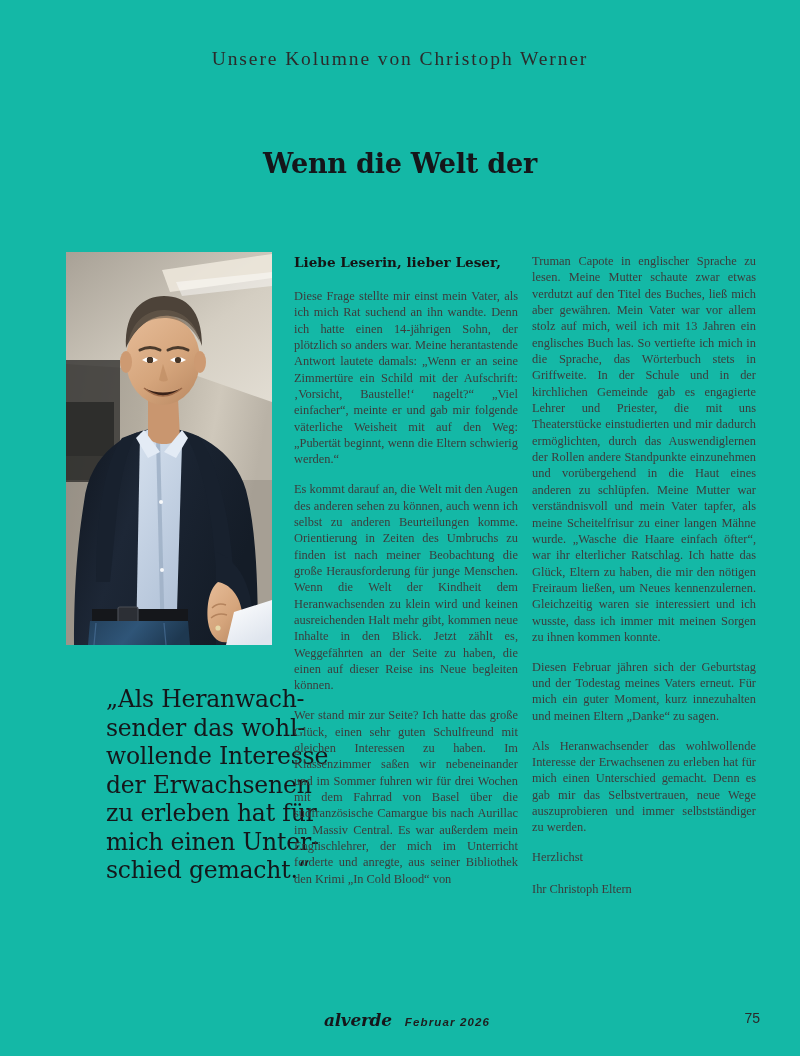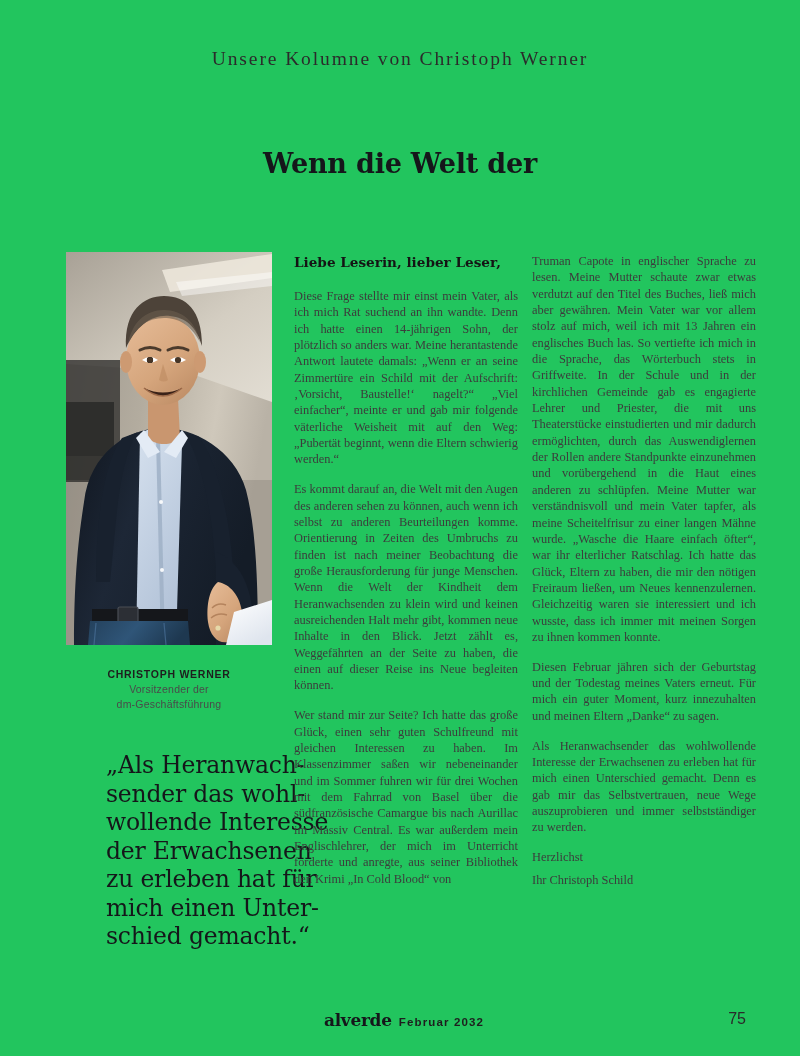--- a/index.html
+++ b/index.html
@@ -13,21 +13,21 @@
     position: relative;
     font-family: "Liberation Serif", serif;
     color: #1a1a1a;
     overflow: hidden;
   }
 
   
   .page {
     position: absolute;
     inset: 0;
-    background: #22c55e;
+    background: #14b8a6;
   }
 
   
   .kicker {
     position: absolute;
     top: 48px;
     left: 0;
     width: 800px;
     text-align: center;
     font-family: "Liberation Serif", serif;
@@ -113,21 +113,21 @@
     line-height: 16.35px;
     text-align: justify;
     color: #3c3c3c;
     hyphens: manual;
   }
   .col-1 { left: 294px; }
   .col-2 { left: 532px; }
 
   .col p { margin: 0 0 13.5px 0; }
   .col p:last-child { margin-bottom: 12px; }
-  .col p.tight { margin-bottom: 6px; }
+  .col p.tight { margin-bottom: 15px; }
 
   .salutation {
     font-family: "DejaVu Serif", "Liberation Serif", serif;
     font-weight: 700;
     font-size: 13.6px;
     line-height: 18px;
     color: #141414;
     margin-bottom: 17px !important;
     text-align: left;
   }
@@ -139,42 +139,43 @@
     top: 1010px;
     width: 800px;
     height: 30px;
   }
   .footer-inner {
     position: absolute;
     left: 324px;
     top: 0;
     display: flex;
     align-items: baseline;
-    gap: 7px;
+    gap: 13px;
+    font-style: italic;
   }
   .brand {
     font-family: "DejaVu Serif", "Liberation Serif", serif;
     font-size: 17px;
     font-weight: 700;
     color: #15161a;
     letter-spacing: -0.3px;
   }
   .issue {
     font-family: "Liberation Sans", sans-serif;
     font-size: 11.5px;
     font-weight: 700;
     letter-spacing: 1.15px;
     color: #1e1e1e;
   }
   .pageno {
     position: absolute;
-    right: 54px;
+    right: 40px;
     top: 0;
     font-family: "Liberation Sans", sans-serif;
-    font-size: 16px;
+    font-size: 14px;
     font-weight: 400;
     color: #2a2a2a;
   }
 </style>
 </head>
 <body>
 
 <div class="page">
 
   <div class="kicker">Unsere Kolumne von Christoph Werner</div>
@@ -293,25 +294,20 @@
 
           <path d="M24 369 H122 L124 393 H22 Z" fill="url(#jeansG)"></path>
           <path d="M30 371 L28 393" stroke="#4a7199" stroke-width="1.2" opacity="0.7"></path>
           <path d="M98 371 L100 393" stroke="#4a7199" stroke-width="1.2" opacity="0.7"></path>
 
           <rect x="0" y="0" width="206" height="393" fill="none"></rect>
         </g>
       </svg>
     </div>
 
-    <div class="caption">
-      <div class="cap-name">CHRISTOPH WERNER</div>
-      <div class="cap-role">Vorsitzender der</div>
-      <div class="cap-role">dm-Geschäftsführung</div>
-    </div>
 
     <blockquote class="pullquote">
       <span class="pq-line">„Als Heranwach-</span>
       <span class="pq-line">sender das wohl-</span>
       <span class="pq-line">wollende Interesse</span>
       <span class="pq-line">der Erwachsenen</span>
       <span class="pq-line">zu erleben hat für</span>
       <span class="pq-line">mich einen Unter-</span>
       <span class="pq-line">schied gemacht.“</span>
     </blockquote>
@@ -322,24 +318,24 @@
     <p>Diese Frage stellte mir einst mein Vater, als ich mich Rat suchend an ihn wandte. Denn ich hatte einen 14-jährigen Sohn, der plötzlich so anders war. Meine herantastende Antwort lautete damals: „Wenn er an seine Zimmertüre ein Schild mit der Aufschrift: ‚Vorsicht, Baustelle!‘ nagelt?“ „Viel einfacher“, meinte er und gab mir folgende väterliche Weisheit mit auf den Weg: „Pubertät beginnt, wenn die Eltern schwierig werden.“</p>
     <p>Es kommt darauf an, die Welt mit den Augen des anderen sehen zu können, auch wenn ich selbst zu anderen Beurteilungen komme. Orientierung in Zeiten des Umbruchs zu finden ist nach meiner Beobachtung die große Herausforderung für junge Menschen. Wenn die Welt der Kindheit dem Heranwachsenden zu klein wird und keinen ausreichenden Halt mehr gibt, kommen neue Inhalte in den Blick. Jetzt zählt es, Weggefährten an der Seite zu haben, die einen auf dieser Reise ins Neue begleiten können.</p>
     <p>Wer stand mir zur Seite? Ich hatte das große Glück, einen sehr guten Schulfreund mit gleichen Interessen zu haben. Im Klassenzimmer saßen wir nebeneinander und im Sommer fuhren wir für drei Wochen mit dem Fahrrad von Basel über die südfranzösische Camargue bis nach Aurillac im Massiv Central. Es war außerdem mein Englischlehrer, der mich im Unterricht forderte und anregte, aus seiner Bibliothek den Krimi „In Cold Blood“ von</p>
   </div>
 
   <div class="col col-2">
     <p>Truman Capote in englischer Sprache zu lesen. Meine Mutter schaute zwar etwas verdutzt auf den Titel des Buches, ließ mich aber gewähren. Mein Vater war vor allem stolz auf mich, weil ich mit 13 Jahren ein englisches Buch las. So vertiefte ich mich in die Sprache, das Wörterbuch stets in Griffweite. In der Schule und in der kirchlichen Gemeinde gab es engagierte Lehrer und Priester, die mit uns Theaterstücke einstudierten und mir dadurch ermöglichten, durch das Auswendiglernen der Rollen andere Standpunkte einzunehmen und vorübergehend in die Haut eines anderen zu schlüpfen. Meine Mutter war verständnisvoll und mein Vater tapfer, als meine Scheitelfrisur zu einer langen Mähne wurde. „Wasche die Haare einfach öfter“, war ihr elterlicher Ratschlag. Ich hatte das Glück, Eltern zu haben, die mir den nötigen Freiraum ließen, um Neues kennenzulernen. Gleichzeitig waren sie interessiert und ich wusste, dass ich immer mit meinen Sorgen zu ihnen kommen konnte.</p>
     <p>Diesen Februar jähren sich der Geburtstag und der Todestag meines Vaters erneut. Für mich ein guter Moment, kurz innezuhalten und meinen Eltern „Danke“ zu sagen.</p>
     <p>Als Heranwachsender das wohlwollende Interesse der Erwachsenen zu erleben hat für mich einen Unterschied gemacht. Denn es gab mir das Selbstvertrauen, neue Wege auszuprobieren und immer selbstständiger zu werden.</p>
     <p class="tight">Herzlichst</p>
-    <p>Ihr Christoph Schild</p>
+    <p>Ihr Christoph Eltern</p>
   </div>
 
   <div class="footer">
     <div class="footer-inner">
       <span class="brand">alverde</span>
-      <span class="issue">Februar 2032</span>
+      <span class="issue">Februar 2026</span>
     </div>
     <div class="pageno">75</div>
   </div>
 
 </div>
 
 </body></html>

